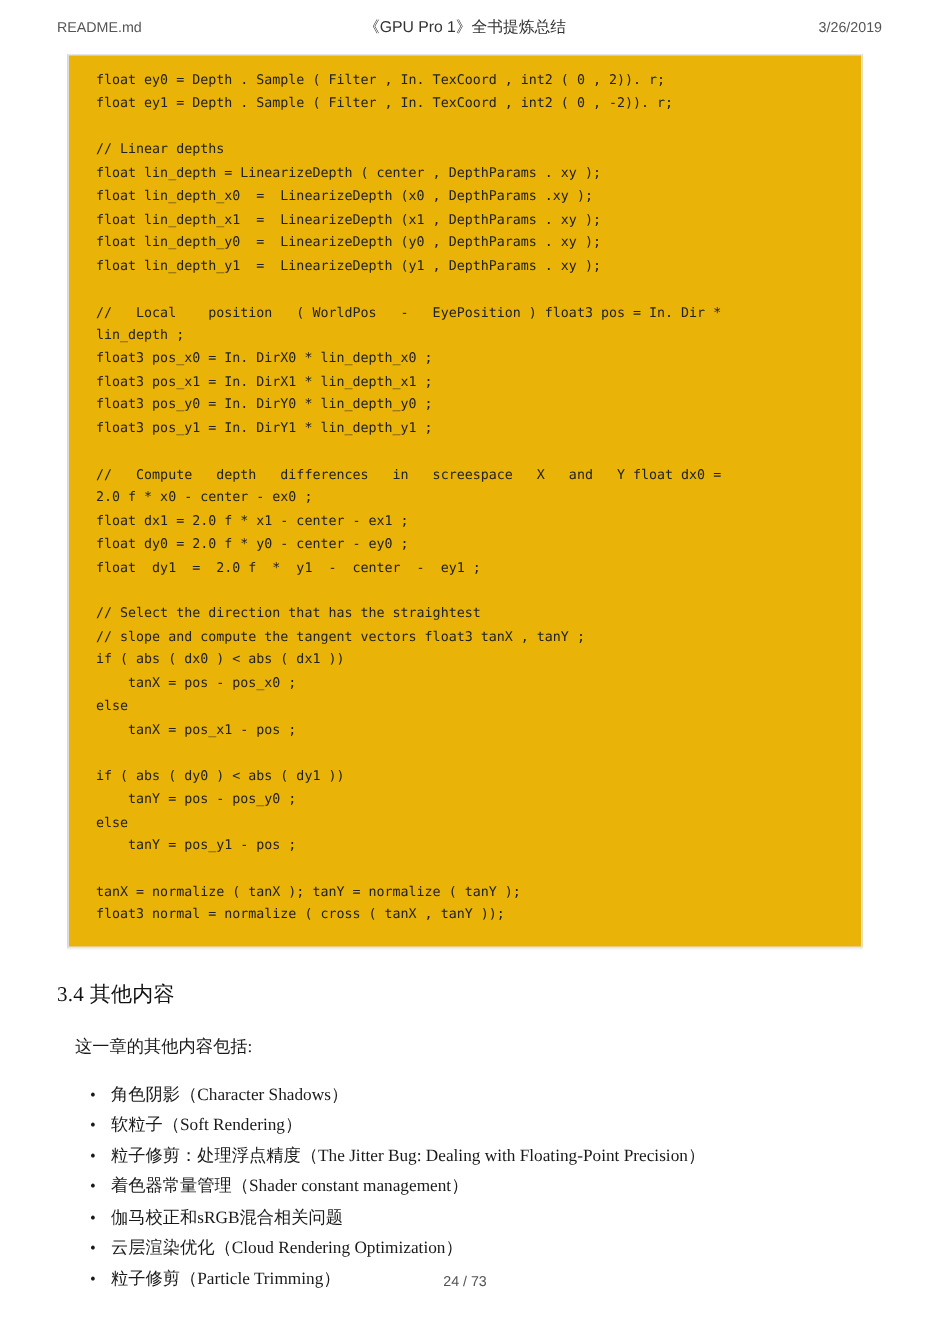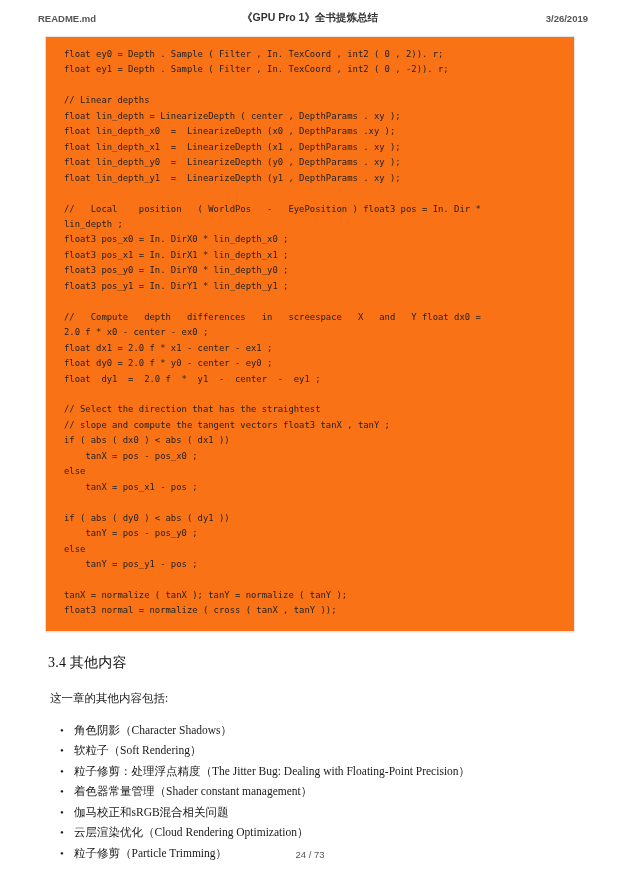--- a/index.html
+++ b/index.html
@@ -21,21 +21,20 @@
     position: absolute;
     top: 0;
     left: 0;
     width: 620px;
     height: 36px;
     display: flex;
     align-items: center;
     font-family: "Liberation Sans", sans-serif;
     font-size: 9.5px;
     color: #555555;
-    font-weight: bold;
   }
   .hdr-left {
     position: absolute;
     left: 38px;
     white-space: nowrap;
   }
   .hdr-center {
     position: absolute;
     left: 0;
     width: 620px;
@@ -54,21 +53,21 @@
   .content {
     position: absolute;
     top: 36px;
     left: 0;
     width: 620px;
   }
 
   
   .code-block {
     margin: 0 45px 0 45px;
-    background: #f97316;
+    background: #eab308;
     border: 1px solid #e6e6e6;
     border-left: 1px solid #dddddd;
     box-sizing: border-box;
     width: 530px;
     padding: 10px 0 12px 0;
     box-shadow: 0 1px 0 #f0f0f0;
   }
   .code-block pre {
     margin: 0;
     padding: 0 14px 0 18px;
@@ -77,21 +76,21 @@
     line-height: 15.45px;
     color: #222222;
     white-space: pre-wrap;
     word-break: normal;
     letter-spacing: 0px;
     tab-size: 4;
   }
 
   
   .section-heading {
-    margin: 22px 0 0 48px;
+    margin: 22px 0 0 38px;
     font-family: "Liberation Serif", serif;
     font-size: 14px;
     font-weight: 400;
     color: #111111;
     letter-spacing: 0.2px;
   }
 
   
   .para {
     margin: 18px 0 0 50px;

